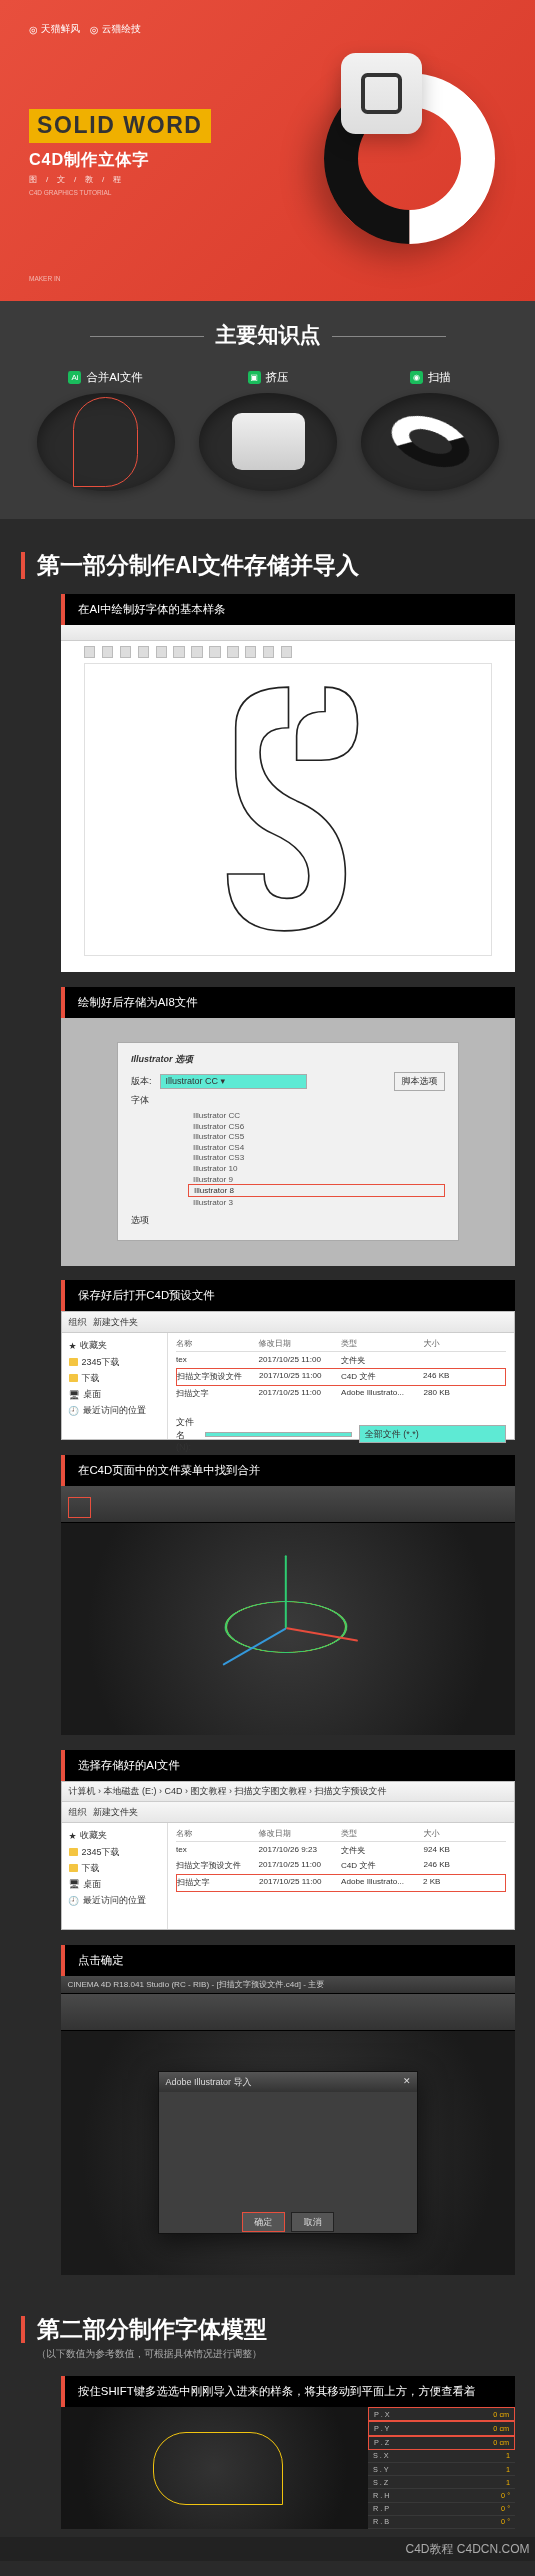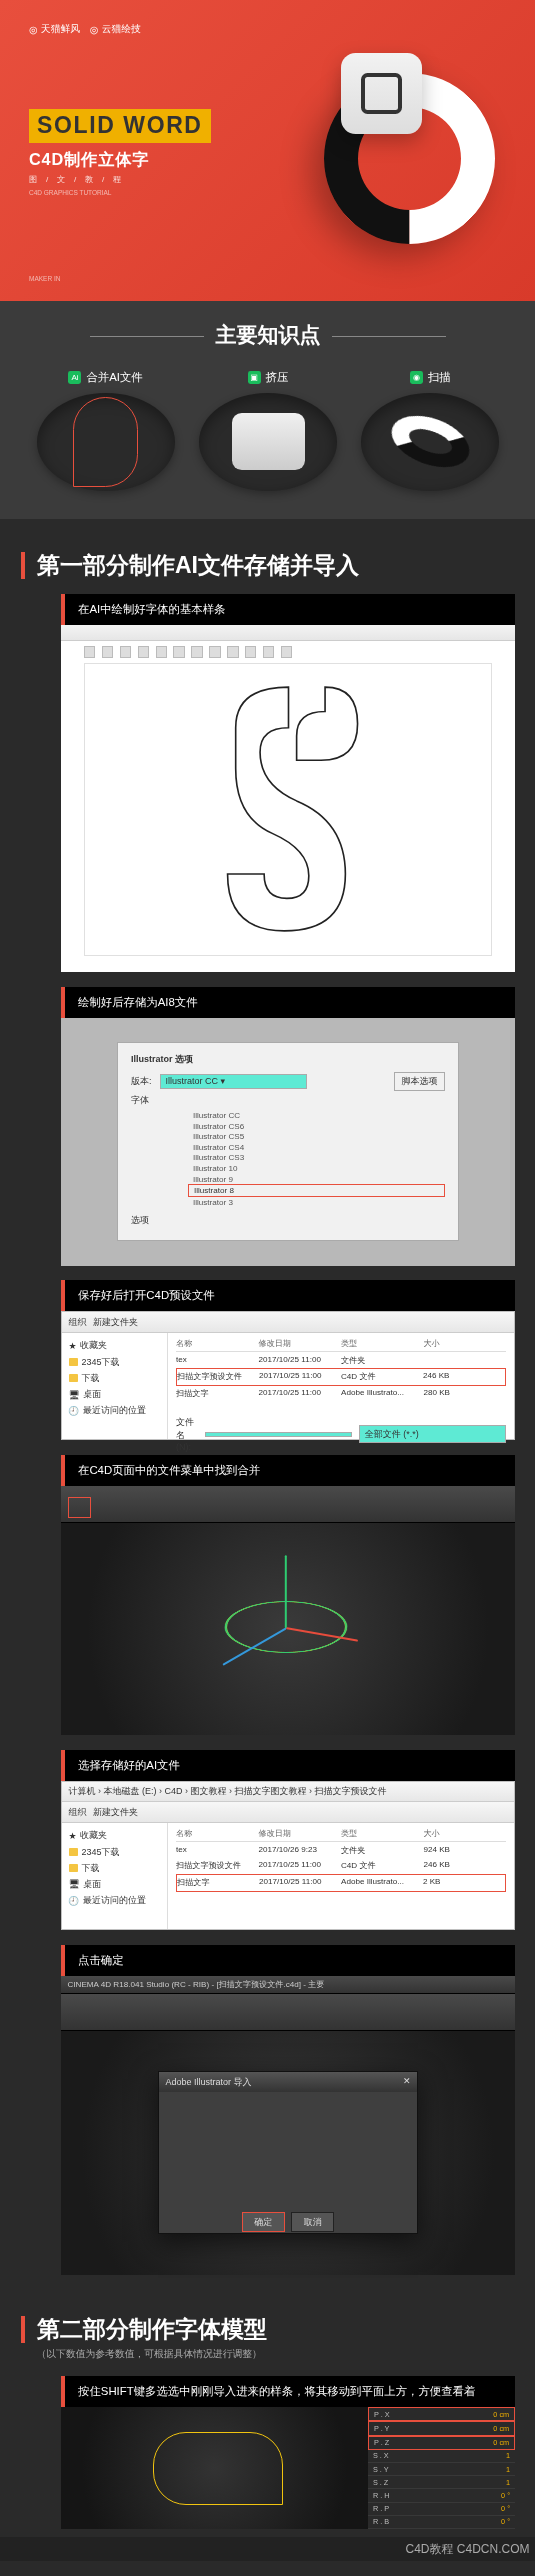--- a/index.html
+++ b/index.html
@@ -47,21 +47,21 @@
   .ai-window { background:#fff; padding: 0 23px 16.3px; }
   .ai-menu-strip { height: 16.3px; background: linear-gradient(#f4f4f4,#e6e6e6); border-bottom:0.8px solid #ccc; margin: 0 -23px; }
   .ai-toolbar { display:flex; gap:6.5px; padding:4.9px 0; flex-wrap:wrap; }
   .ai-tool { width:11.4px; height:11.4px; background:#ddd; border:0.8px solid #bbb; }
   .ai-canvas { height: 293px; background:#fff; border:0.8px solid #e0e0e0; position:relative; display:flex; align-items:center; justify-content:center; }
   .glyph-S { width: 147px; height: 260px; position: relative; }
   .glyph-S svg { width:100%; height:100%; }
   
   .dialog-shot { background:#b8b8b8; padding: 24.4px 33px; }
   .dialog-box { background:#f1f1f1; border:0.8px solid #aaa; width: 342px; margin: 0 auto; padding: 9.8px 13px; font-size: 9px; color:#333; }
-  .dialog-title { font-weight:700; margin-bottom:6.5px; }
+  .dialog-title { font-weight:700; margin-bottom:6.5px;font-style:italic; }
   .dlg-row { display:flex; gap:8.1px; align-items:center; margin:3.3px 0; }
   .dlg-select { background:#5eead4; border:0.8px solid #aaa; padding:1.6px 4.9px; min-width: 147px; position:relative; }
   .dlg-list { margin-left: 57px; margin-top:3.3px; }
   .dlg-list-item { padding:0.8px 4.9px; font-size:8.1px; color:#555; }
   .dlg-list-item.hl { border:0.8px solid #e84f3d; color:#333; }
   
   .explorer-shot { background:#fff; border:0.8px solid #c0c0c0; font-size:9px; color:#333; }
   .explorer-toolbar { background: linear-gradient(#f7f7f7,#e7e7e7); padding:3.3px 6.5px; border-bottom:0.8px solid #ccc; display:flex; gap:6.5px; }
   .explorer-body { display:flex; height: 106px; }
   .exp-side { width: 106px; border-right:0.8px solid #ddd; padding:4.9px 6.5px; }

